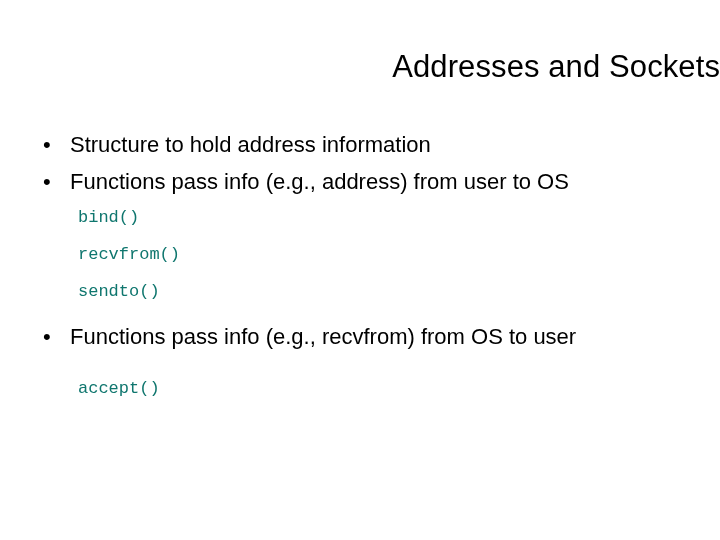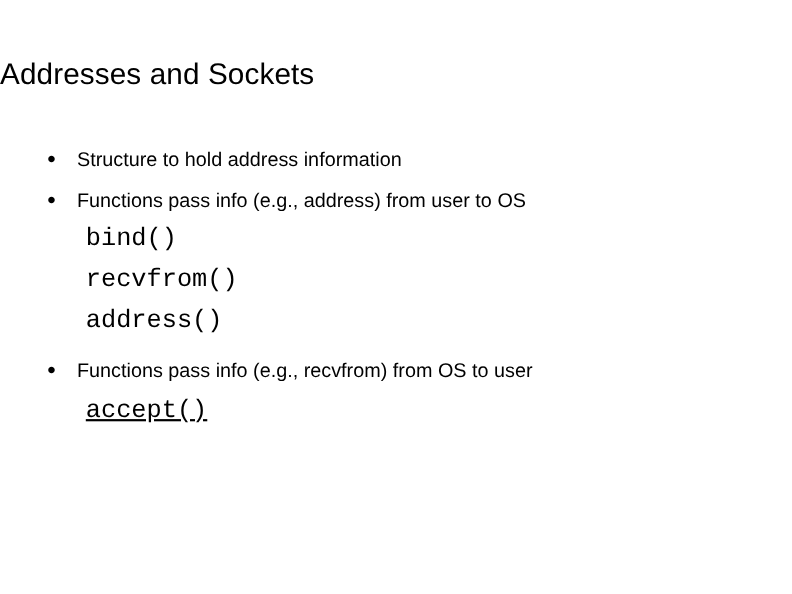--- a/index.html
+++ b/index.html
@@ -23,23 +23,23 @@
     height: 540px;
     background: #ffffff;
     box-sizing: border-box;
   }
 
   .slide-title {
     position: absolute;
     top: 48px;
     left: 0;
     width: 720px;
-    text-align: left;
+    text-align: right;
     font-family: "Liberation Sans", sans-serif;
-    font-size: 27px;
+    font-size: 31px;
     font-weight: 400;
     line-height: 38px;
     letter-spacing: 0.1px;
     color: #000000;
     white-space: nowrap;
   }
 
   .body-block {
     position: absolute;
     top: 130px;
@@ -66,43 +66,43 @@
     line-height: 30px;
     text-align: left;
     padding-left: 3px;
     box-sizing: border-box;
     color: #000000;
   }
 
   .bullet-text {
     flex: 1 1 auto;
     font-family: "Liberation Sans", sans-serif;
-    font-size: 18px;
+    font-size: 22px;
     line-height: 30px;
     color: #000000;
     white-space: nowrap;
   }
 
   .code-list {
     margin: 0;
     padding: 0;
     list-style: none;
   }
 
   .code-line {
     font-family: "Liberation Mono", "DejaVu Sans Mono", monospace;
-    font-size: 23px;
+    font-size: 17px;
     line-height: 37px;
-    color: #000000;
+    color: #0f766e;
     padding-left: 38px;
     white-space: pre;
   }
 
   .code-list.group-one { margin-top: 2px; }
-  .code-list.group-two { margin-top: 3px; text-decoration: underline; }
+  .code-list.group-two { margin-top: 18px; }
 </style>
 </head>
 <body>
 
 <div class="slide">
 
   <div class="slide-title">Addresses and Sockets</div>
 
   <div class="body-block">
 
@@ -112,21 +112,21 @@
     </div>
 
     <div class="bullet-row spaced">
       <span class="bullet-mark">•</span>
       <span class="bullet-text">Functions pass info (e.g., address) from user to OS</span>
     </div>
 
     <ul class="code-list group-one">
       <li class="code-line">bind()</li>
       <li class="code-line">recvfrom()</li>
-      <li class="code-line">address()</li>
+      <li class="code-line">sendto()</li>
     </ul>
 
     <div class="bullet-row after-code">
       <span class="bullet-mark">•</span>
       <span class="bullet-text">Functions pass info (e.g., recvfrom) from OS to user</span>
     </div>
 
     <ul class="code-list group-two">
       <li class="code-line">accept()</li>
     </ul>

